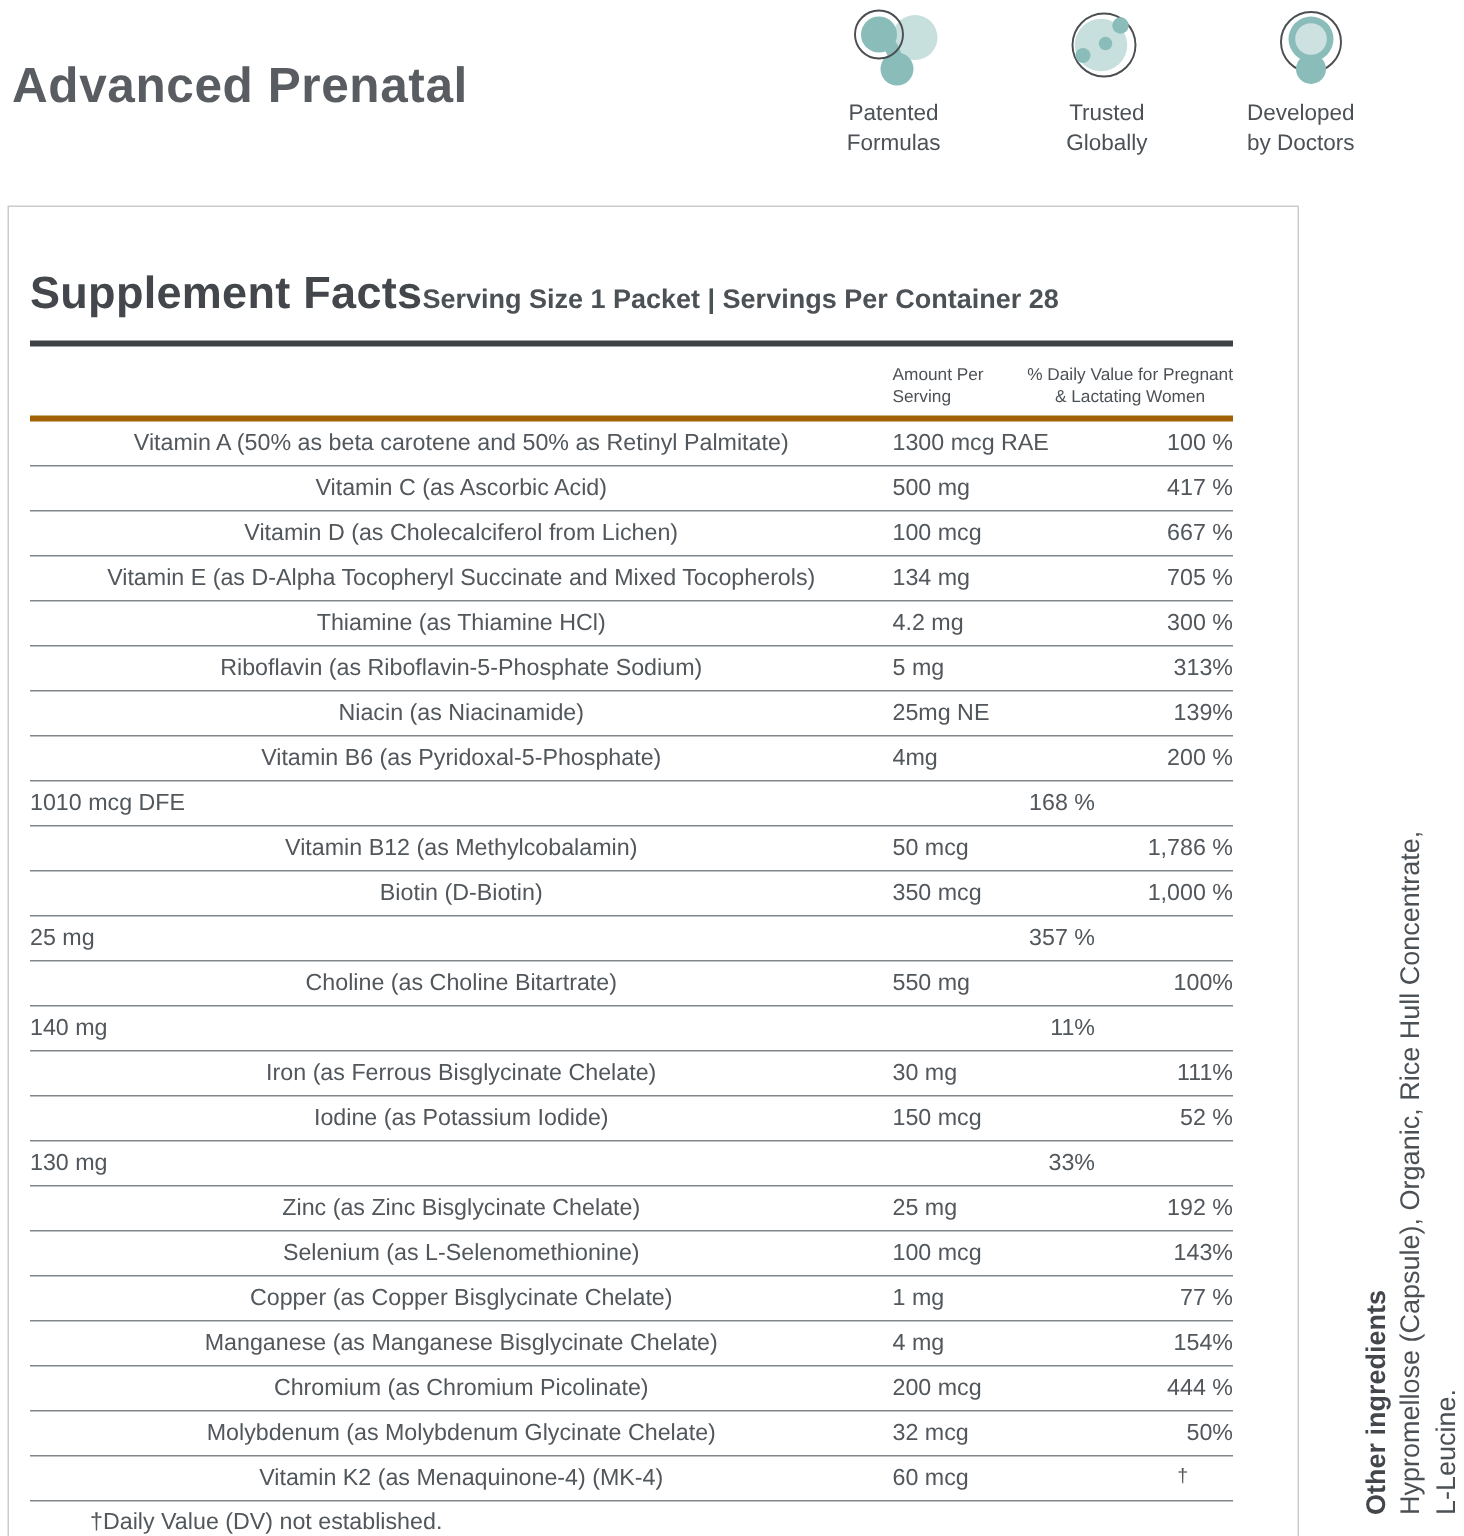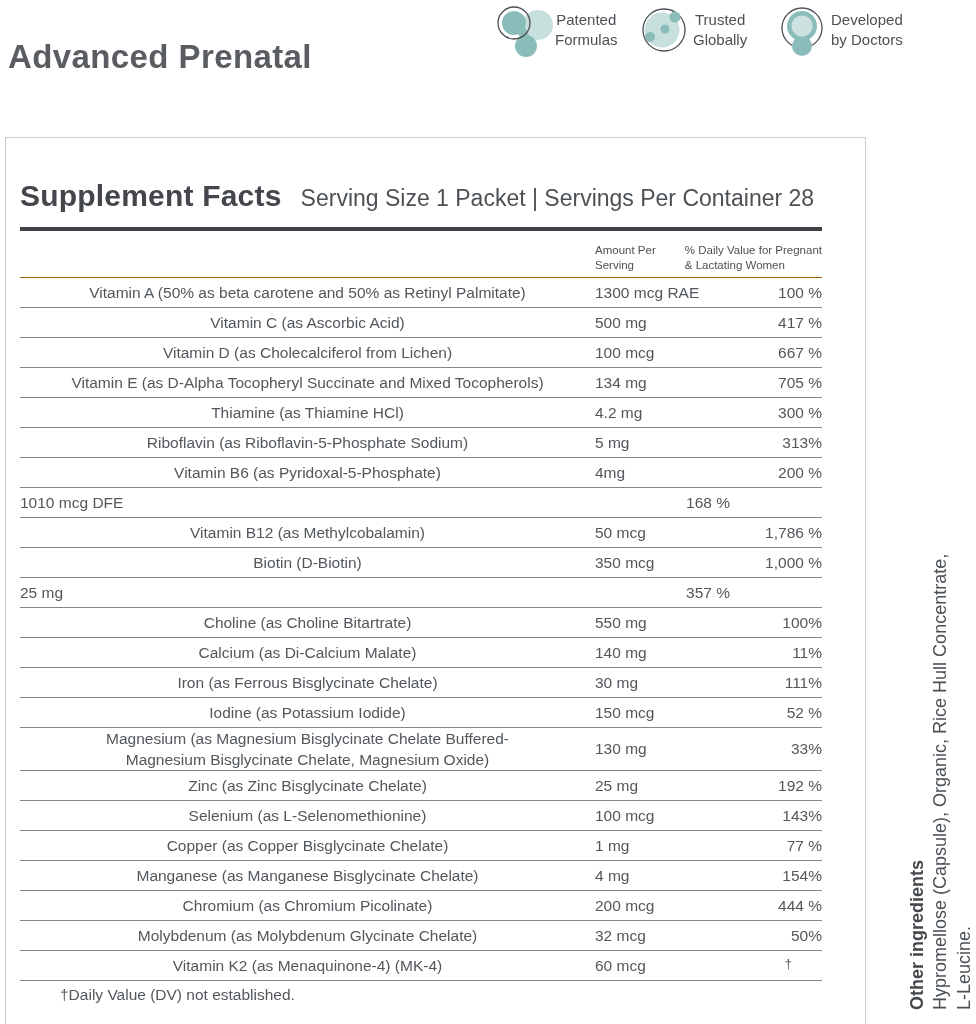--- a/index.html
+++ b/index.html
@@ -16,21 +16,21 @@
   .top-header { position: absolute; left: 0; top: 0; width: 976px; height: 133px; }
   .product-title {
     position: absolute; left: 8px; top: 38px;
     font-size: 33px; font-weight: 700; letter-spacing: 0.4px;
     color: #595d61; margin: 0; white-space: nowrap;
   }
   .badges {
     position: absolute; left: 497px; top: 4px;
     display: flex; gap: 8px;
   }
-  .badge { width: 130px; display: flex; flex-direction: row; align-items: flex-start; }
+  .badge { width: 130px; display: flex; flex-direction: column; align-items: flex-end; }
   .badge-icon { width: 58px; height: 56px; }
   .badge-label {
     margin-top: 6px; font-size: 15px; line-height: 20px;
     text-align: center; color: #4c5156; white-space: pre-line;
   }
 
   
   .panel {
     position: absolute; left: 5px; top: 137px;
     width: 861px; height: 950px;
@@ -38,33 +38,33 @@
     background: #ffffff;
     box-sizing: border-box;
   }
   .panel-inner { position: absolute; left: 14px; top: 16px; width: 802px; }
 
   .title-row { display: flex; align-items: baseline; margin-top: 25px; }
   .sf-title {
     font-size: 30px; font-weight: bold; letter-spacing: 0.2px;
     color: #43474b; white-space: nowrap;
   }
-  .sf-serving { font-size: 23px; color: #4c5156; margin-left: 19px; white-space: nowrap; }
+  .sf-serving { font-size: 18px; color: #4c5156; white-space: nowrap; font-weight: bold; }
 
   .thick-rule { height: 4px; background: #3e4246; margin-top: 14px; }
 
-  .col-headers { position: relative; height: 46px; border-bottom: 1px solid #a16207; }
+  .col-headers { position: relative; height: 46px; border-bottom: 4px solid #a16207; }
   .amount-header {
     position: absolute; left: 575px; top: 12px;
     font-size: 11.5px; line-height: 15px; color: #4c5156; white-space: pre-line;
   }
   .dv-header {
     position: absolute; right: 0; top: 12px;
     font-size: 11.5px; line-height: 15px; color: #4c5156;
-    text-align: left; white-space: pre-line;
+    text-align: center; white-space: pre-line;
   }
 
   .fact-row {
     display: grid; grid-template-columns: 575px 135px 92px;
     align-items: center; min-height: 29px;
     border-bottom: 1px solid #80868a;
   }
   .cell-name  { font-size: 15.5px; color: #52575c; white-space: pre; line-height: 21px; text-align: center; }
   .cell-amount{ font-size: 15.5px; color: #52575c; white-space: nowrap; align-self: center; }
   .cell-dv    { font-size: 15.5px; color: #52575c; text-align: right; white-space: nowrap; }
@@ -174,20 +174,25 @@
           <div class="cell-name">Thiamine (as Thiamine HCl)</div>
           <div class="cell-amount">4.2 mg</div>
           <div class="cell-dv">300 %</div>
         </div>
         <div class="fact-row">
           <div class="cell-name">Riboflavin (as Riboflavin-5-Phosphate Sodium)</div>
           <div class="cell-amount">5 mg</div>
           <div class="cell-dv">313%</div>
         </div>
         <div class="fact-row">
+          <div class="cell-name">Niacin (as Niacinamide)</div>
+          <div class="cell-amount">25mg NE</div>
+          <div class="cell-dv">139%</div>
+        </div>
+        <div class="fact-row">
           <div class="cell-name">Vitamin B6 (as Pyridoxal-5-Phosphate)</div>
           <div class="cell-amount">4mg</div>
           <div class="cell-dv">200 %</div>
         </div>
         <div class="fact-row">
           <div class="cell-amount">1010 mcg DFE</div>
           <div class="cell-dv">168 %</div>
         </div>
         <div class="fact-row">
           <div class="cell-name">Vitamin B12 (as Methylcobalamin)</div>
@@ -202,37 +207,34 @@
         <div class="fact-row">
           <div class="cell-amount">25 mg</div>
           <div class="cell-dv">357 %</div>
         </div>
         <div class="fact-row">
           <div class="cell-name">Choline (as Choline Bitartrate)</div>
           <div class="cell-amount">550 mg</div>
           <div class="cell-dv">100%</div>
         </div>
         <div class="fact-row">
-          <div class="cell-name">Calcium (as Di-Calcium Malate)</div>
           <div class="cell-amount">140 mg</div>
           <div class="cell-dv">11%</div>
         </div>
         <div class="fact-row">
           <div class="cell-name">Iron (as Ferrous Bisglycinate Chelate)</div>
           <div class="cell-amount">30 mg</div>
           <div class="cell-dv">111%</div>
         </div>
         <div class="fact-row">
           <div class="cell-name">Iodine (as Potassium Iodide)</div>
           <div class="cell-amount">150 mcg</div>
           <div class="cell-dv">52 %</div>
         </div>
         <div class="fact-row">
-          <div class="cell-name">Magnesium (as Magnesium Bisglycinate Chelate Buffered-
-Magnesium Bisglycinate Chelate, Magnesium Oxide)</div>
           <div class="cell-amount">130 mg</div>
           <div class="cell-dv">33%</div>
         </div>
         <div class="fact-row">
           <div class="cell-name">Zinc (as Zinc Bisglycinate Chelate)</div>
           <div class="cell-amount">25 mg</div>
           <div class="cell-dv">192 %</div>
         </div>
         <div class="fact-row">
           <div class="cell-name">Selenium (as L-Selenomethionine)</div>

